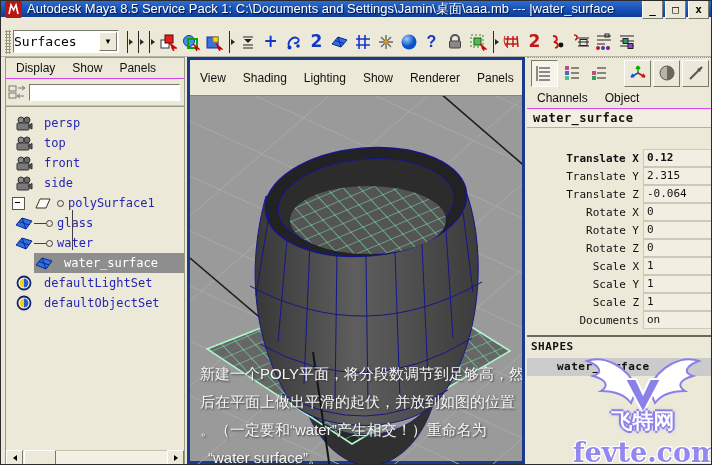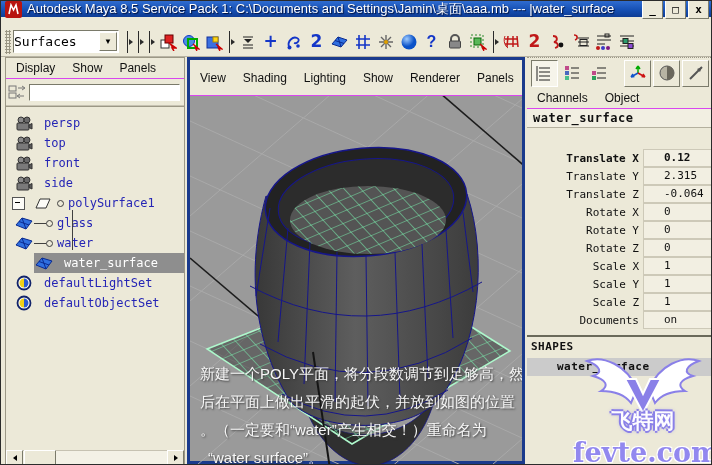--- a/index.html
+++ b/index.html
@@ -84,21 +84,21 @@
   #ch-icons{height:30px;display:flex;align-items:center;padding:0 4px;gap:2px;}
   .chib{width:25px;height:25px;display:flex;align-items:center;justify-content:center;background:#ece9d8;}
   .chib.pressed{border:1px solid;border-color:#7a7a6a #fff #fff #7a7a6a;background:#f6f4ea;}
   #ch-spacer{flex:1;}
   #cbox{position:relative;font-family:"DejaVu Sans Mono",monospace;font-size:11px;color:#101010;}
   #cbox-header{height:18px;line-height:18px;font-weight:bold;font-size:12px;padding-left:6px;
     border-bottom:1px solid #b4b09e;background:#f2efe2;letter-spacing:.5px;}
   .crow{height:18px;display:flex;align-items:center;}
   .crow .clabel{width:112px;text-align:right;flex:0 0 auto;padding-right:4px;}
   .crow .cval{flex:1;height:16px;line-height:16px;background:#f2efe2;border:1px solid #cdc9b8;
-    border-right:none;padding-left:20px;margin-right:2px;}
+    border-right:none;padding-left:3px;margin-right:2px;}
   #cdivider{height:2px;background:#6a6a5a;margin:6px 0 2px 0;}
   #shapes-h{height:16px;line-height:16px;font-weight:bold;font-size:11px;padding-left:4px;letter-spacing:.5px;}
   #shape-row{height:18px;line-height:18px;background:#cbcbcb;font-weight:bold;padding-left:30px;margin-top:3px;letter-spacing:.5px;}
 
   
   #watermark{left:572px;top:352px;width:140px;height:112px;text-align:center;pointer-events:none;}
   #wm-cn{font-size:21px;font-weight:bold;color:#fdfcff;margin-top:-14px;
     text-shadow:-2px 0 0 #8a80e8,2px 0 0 #8a80e8,0 -2px 0 #8a80e8,0 2px 0 #8a80e8,0 0 4px #8a80e8;}
   #wm-url{font-size:27px;font-weight:bold;color:#9288ef;margin-top:2px;font-family:"DejaVu Serif",serif;
     text-shadow:-1px -1px 0 #fff,1px -1px 0 #fff,-1px 1px 0 #fff,1px 1px 0 #fff;}

